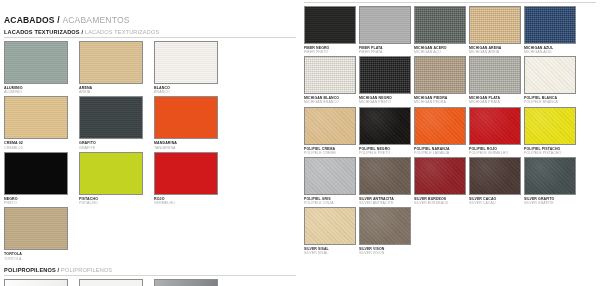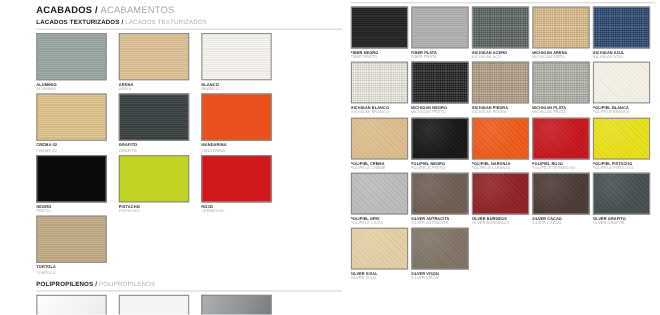--- a/index.html
+++ b/index.html
@@ -5,21 +5,21 @@
   html,body{margin:0;padding:0;}
   body{
     width:600px;height:286px;
     background:#ffffff;
     font-family:"Liberation Sans", sans-serif;
     overflow:hidden;
     position:relative;
   }
   .page{position:absolute;inset:0;display:flex;}
   .col{position:relative;height:286px;box-sizing:border-box;}
-  .col-left{width:300px;padding:0 4px;margin-left:29px;}
+  .col-left{width:300px;padding:11px 4px;}
   .col-right{width:300px;padding:0 4px;}
 
   
   .main-head{
     font-size:8.5px;font-weight:bold;color:#1a1a1a;
     letter-spacing:.2px;padding-top:4px;white-space:nowrap;
   }
   .main-head .sep{font-weight:bold;color:#1a1a1a;}
   .main-head .pt{font-weight:normal;color:#a8a8a8;}
 

